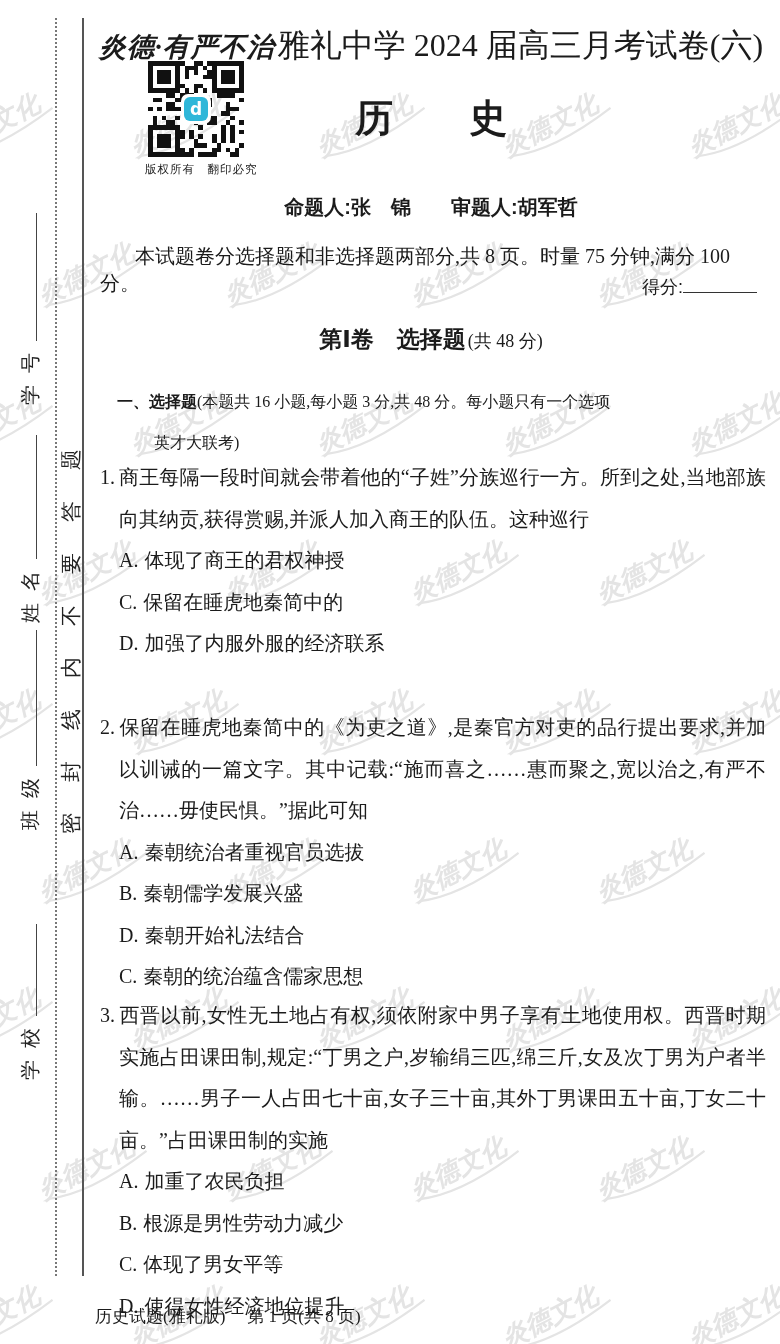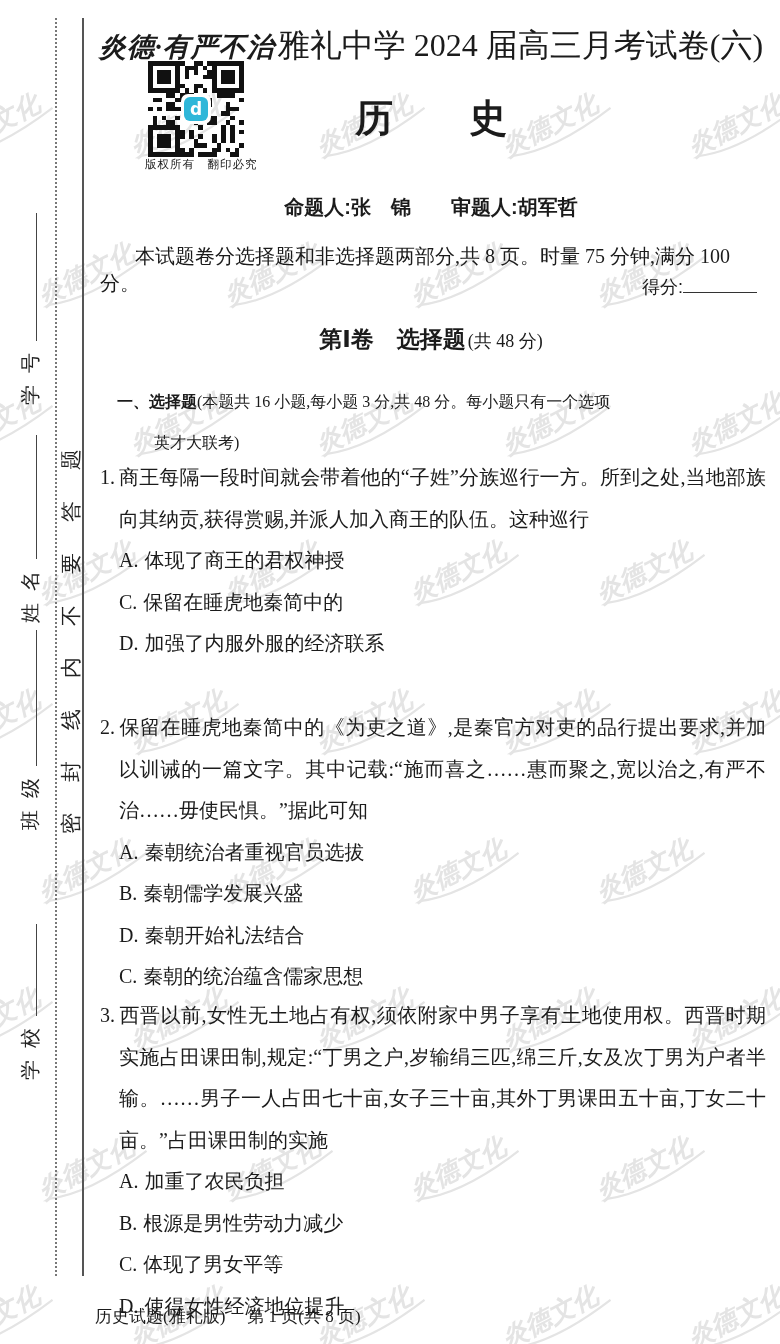--- a/index.html
+++ b/index.html
@@ -25,21 +25,21 @@
 
   .content{position:absolute;inset:0;z-index:2;}
   .header-line{position:absolute;top:24px;left:95px;width:672px;text-align:center;white-space:nowrap;}
   .brand{font-size:27px;font-weight:bold;font-style:italic;letter-spacing:1px;}
   .exam-title{font-size:32px;margin-left:3px;}
 
   .qr-wrap{position:absolute;left:145px;top:61px;width:102px;text-align:center;}
   .qr{position:relative;width:96px;height:96px;margin:0 auto;}
   .qr-logo{position:absolute;left:33px;top:33px;width:30px;height:30px;background:#fff;border-radius:7px;display:flex;align-items:center;justify-content:center;}
   .qr-logo-core{width:24px;height:24px;border-radius:6px;color:#fff;font:bold 17px/24px "DejaVu Sans",sans-serif;text-align:center;}
-  .qr-caption{font-size:11.5px;letter-spacing:1px;color:#222;font-family:"Liberation Sans",sans-serif;white-space:nowrap;}
+  .qr-caption{margin-top:5px;font-size:11.5px;letter-spacing:1px;color:#222;font-family:"Liberation Sans",sans-serif;white-space:nowrap;}
 
   .subject-title{position:absolute;top:93px;left:95px;width:672px;text-align:center;font-size:38px;font-weight:bold;font-family:"Liberation Sans","DejaVu Sans",sans-serif;}
   .authors{position:absolute;top:194px;left:95px;width:672px;text-align:center;font-size:20px;font-weight:bold;font-family:"Liberation Sans","DejaVu Sans",sans-serif;}
   .intro{position:absolute;top:228px;left:100px;width:666px;font-size:20px;text-indent:35px;margin-top:15px;}
   .score{position:absolute;top:275px;left:642px;font-size:18px;white-space:nowrap;}
   .score-label{font-weight:normal;font-family:"Liberation Sans","DejaVu Sans",sans-serif;}
   .score-blank{display:inline-block;width:74px;border-bottom:1.6px solid #333;height:14px;}
 
   .sec-title{position:absolute;top:324px;left:95px;width:672px;text-align:center;}
   .sec-bold{font-size:23px;font-weight:bold;font-family:"Liberation Sans","DejaVu Sans",sans-serif;}

